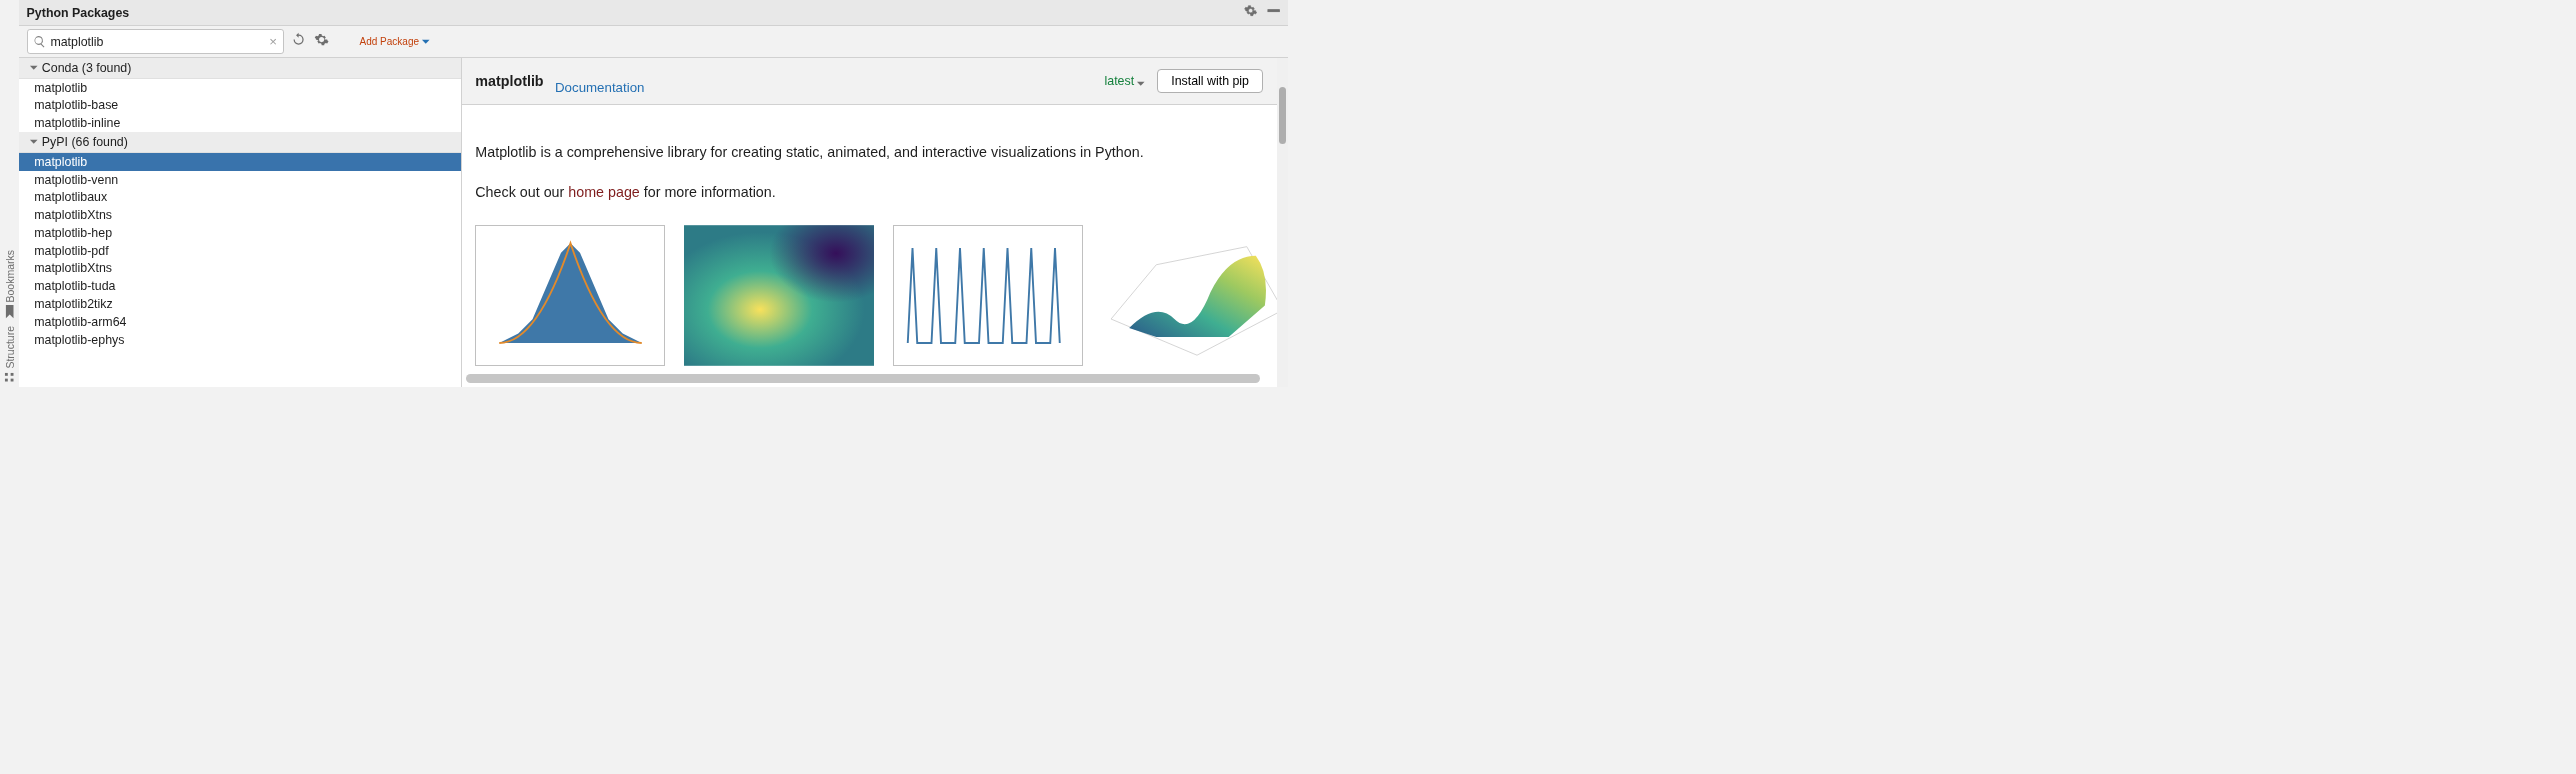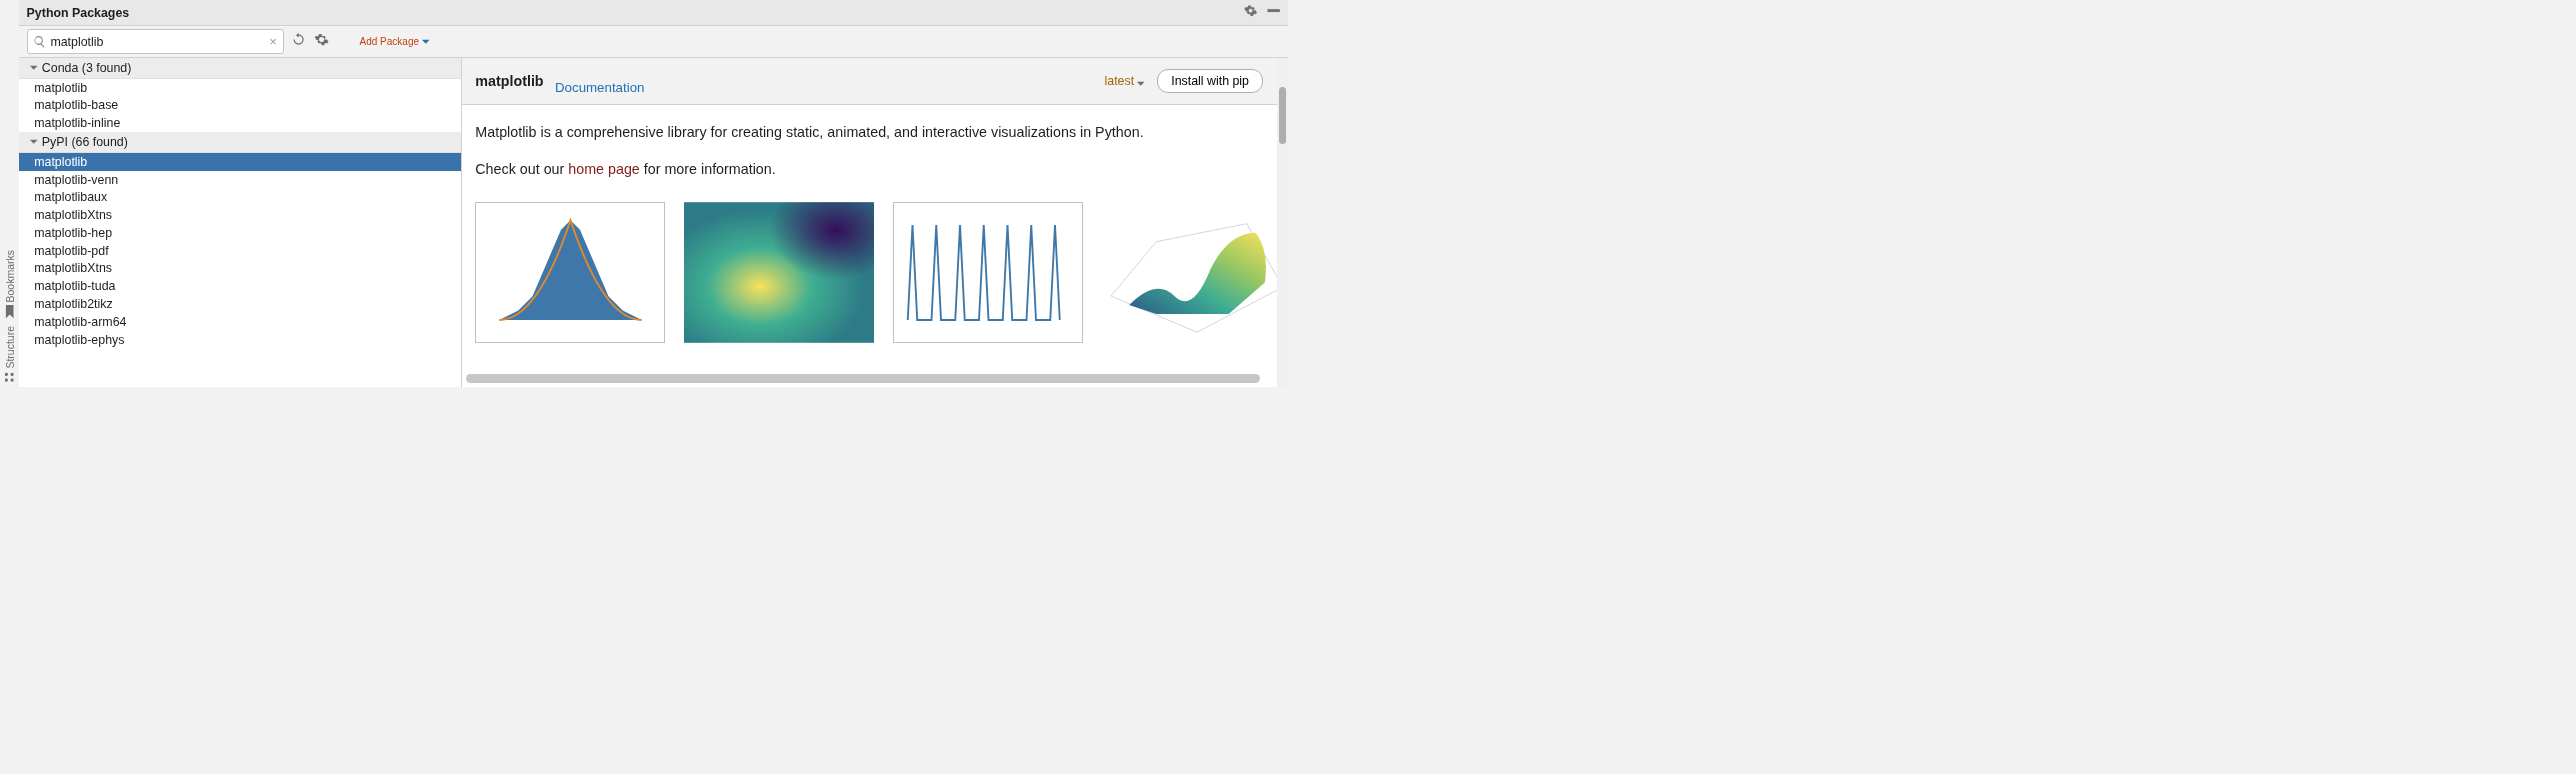--- a/index.html
+++ b/index.html
@@ -123,31 +123,31 @@
 .details-hdr {
   display:flex; align-items:center;
   padding: 9.5px 13.3px;
   background:#f2f2f2;
   border-bottom: 1px solid #d1d1d1;
   gap: 11.4px;
 }
 .details-hdr .pkg-name { font-weight:700; font-size:14.3px; color:#1e1e1e; }
 .details-hdr .doc-link { color:#2470b3; font-size:13.3px; cursor:pointer;margin-top:12px; }
 .details-hdr .spacer { flex:1; }
-.details-hdr .ver { color:#a16207; font-size:12.4px; display:flex; align-items:flex-end; gap:1.9px; cursor:pointer; }
+.details-hdr .ver { color:#15803d; font-size:12.4px; display:flex; align-items:flex-end; gap:1.9px; cursor:pointer; }
 .details-hdr .ver svg { fill:#6e6e6e; }
 .details-hdr .install-btn {
-  background:#fff; border:1px solid #b0b0b0; border-radius:11px;
+  background:#fff; border:1px solid #b0b0b0; border-radius:4px;
   padding: 3.8px 13.3px; font-size:12.4px; cursor:pointer;
 }
 .details-body {
   flex:1; overflow:auto; background:#fff; padding: 17px 13.3px;
   font-size:14.3px; color:#1e1e1e;
 }
-.details-body p { margin-bottom: 17px; line-height:1.4; }
+.details-body p { margin-bottom: 17px; line-height:1.4;margin-top:20px; }
 .details-body a { color:#7f1d1d; text-decoration:none; }
 .thumbs { display:flex; gap:19px; margin-top: 23px; }
 .thumb {
   width: 190px; height: 141px;
   display:flex; align-items:center; justify-content:center;
   flex-shrink:0;
 }
 .thumb.bordered { border:1px solid #c0c0c0; }
 .hscroll {
   position:absolute; bottom:3.8px; left:3.8px; right:17px; height:9.5px;

